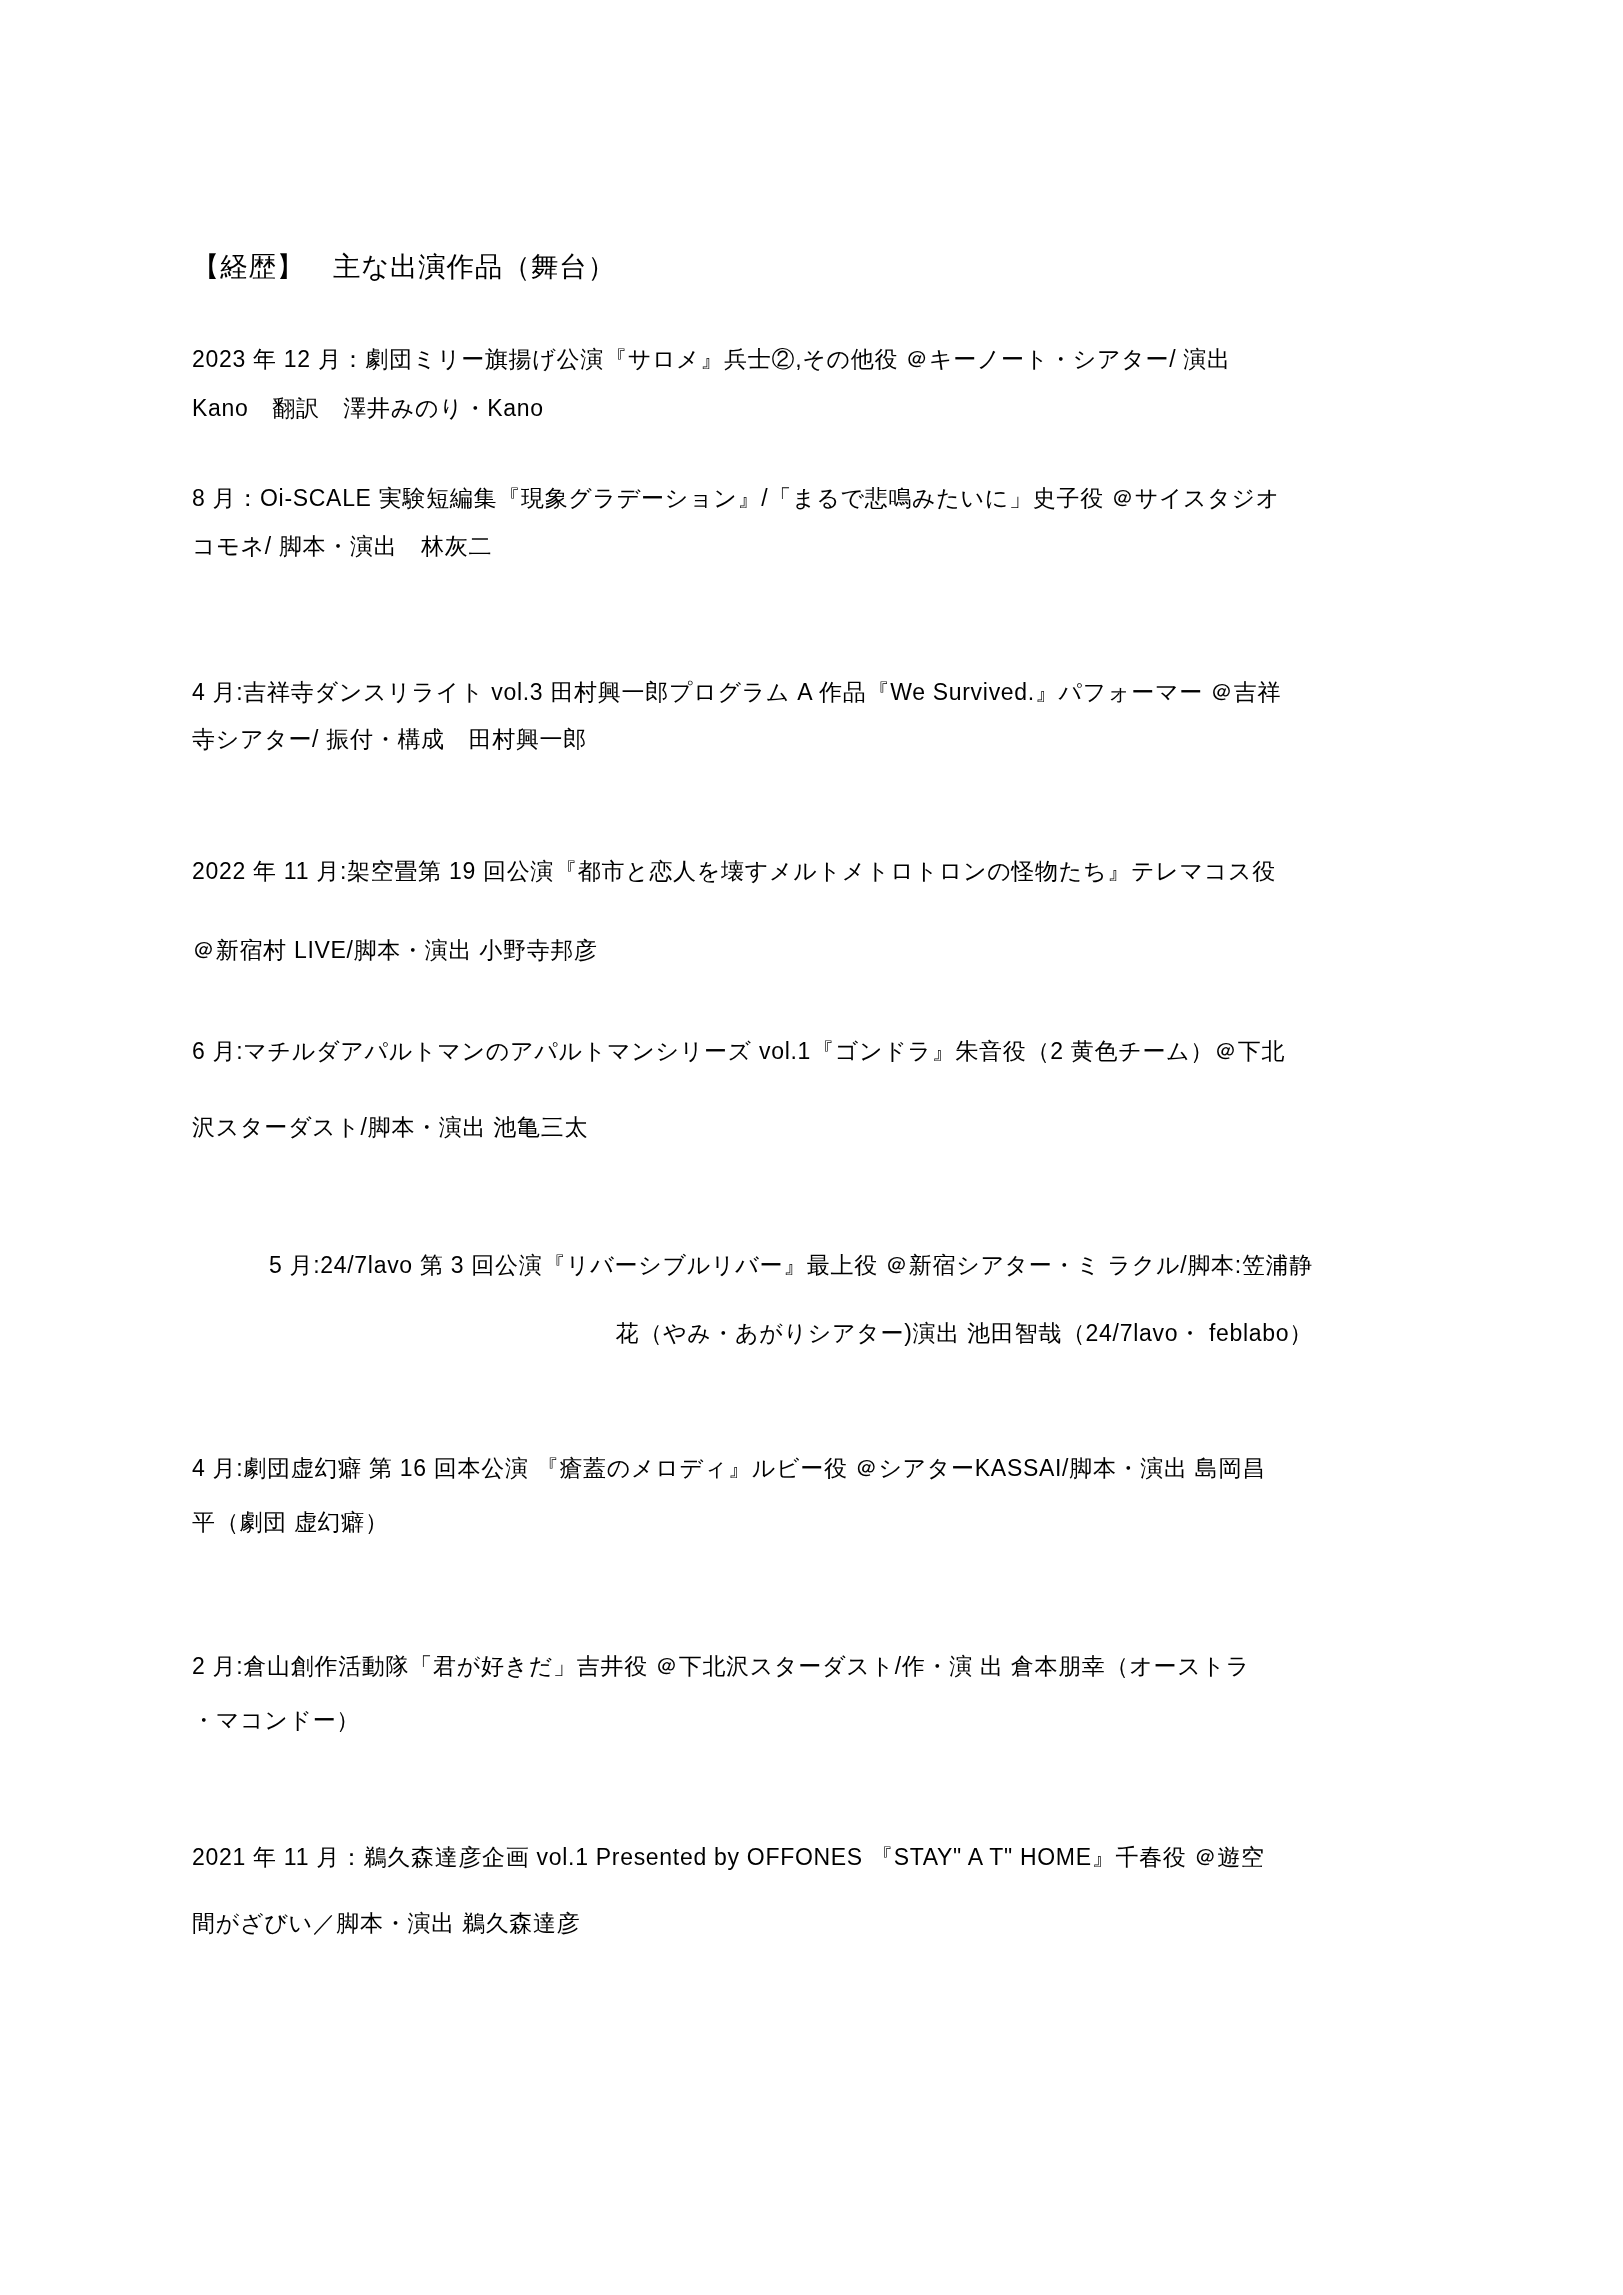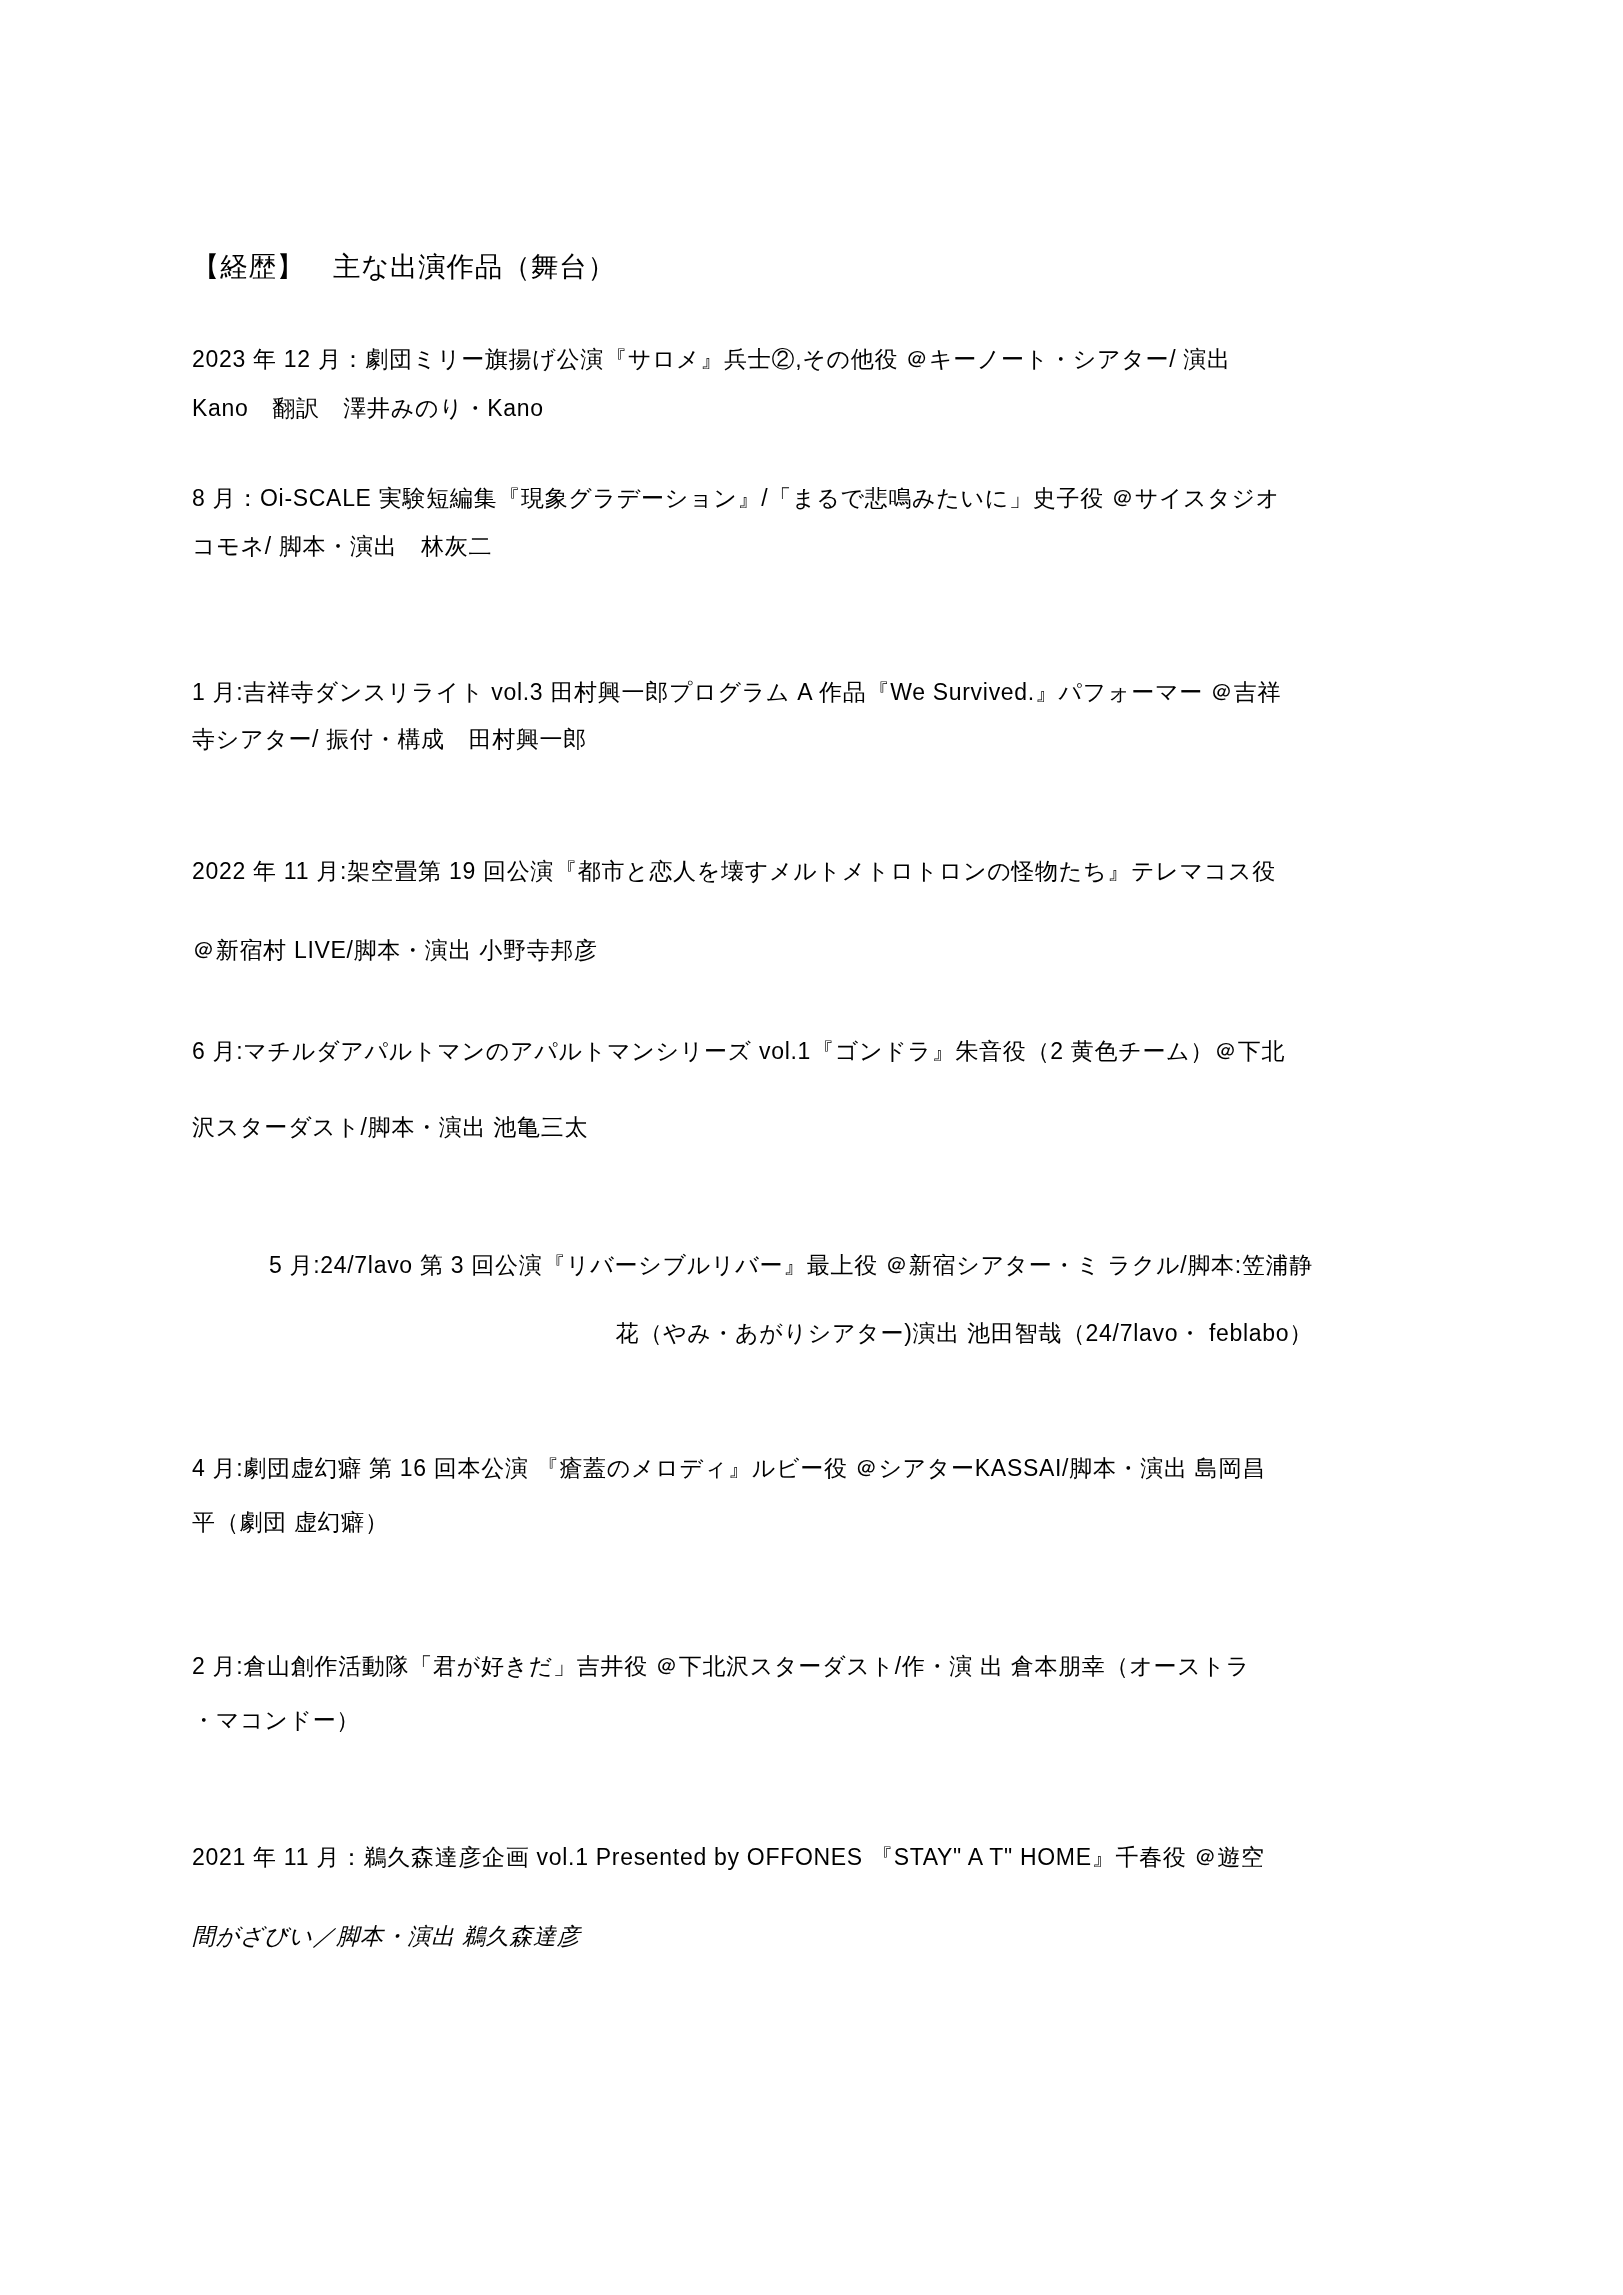--- a/index.html
+++ b/index.html
@@ -44,42 +44,42 @@
   .p9 { margin-top: 106px; }
   
   .p1 .l2 { margin-top: 18.3px; }
   .p2 .l2 { margin-top: 16.4px; }
   .p3 .l2 { margin-top: 16.4px; }
   .p4 .l2 { margin-top: 48px; }
   .p5 .l2 { margin-top: 45px; }
   .p6 .l2 { margin-top: 37px; }
   .p7 .l2 { margin-top: 23px; }
   .p8 .l2 { margin-top: 23px; }
-  .p9 .l2 { margin-top: 48px; font-style: italic; }
+  .p9 .l2 { margin-top: 35px; }
 </style>
 </head>
 <body>
 
 <div class="page">
   <div class="content">
 
     <div class="heading">【経歴】　主な出演作品（舞台）</div>
 
     <div class="para p1">
       <div class="line">2023 年 12 月：劇団ミリー旗揚げ公演『サロメ』兵士②,その他役 ＠キーノート・シアター/ 演出</div>
       <div class="line l2">Kano　翻訳　澤井みのり・Kano</div>
     </div>
 
     <div class="para p2">
       <div class="line">8 月：Oi-SCALE 実験短編集『現象グラデーション』/「まるで悲鳴みたいに」史子役 ＠サイスタジオ</div>
       <div class="line l2">コモネ/ 脚本・演出　林灰二</div>
     </div>
 
     <div class="para p3">
-      <div class="line">1 月:吉祥寺ダンスリライト vol.3 田村興一郎プログラム A 作品『We Survived.』パフォーマー ＠吉祥</div>
+      <div class="line">4 月:吉祥寺ダンスリライト vol.3 田村興一郎プログラム A 作品『We Survived.』パフォーマー ＠吉祥</div>
       <div class="line l2">寺シアター/ 振付・構成　田村興一郎</div>
     </div>
 
     <div class="para p4">
       <div class="line">2022 年 11 月:架空畳第 19 回公演『都市と恋人を壊すメルトメトロトロンの怪物たち』テレマコス役</div>
       <div class="line l2">＠新宿村  LIVE/脚本・演出 小野寺邦彦</div>
     </div>
 
     <div class="para p5">
       <div class="line">6 月:マチルダアパルトマンのアパルトマンシリーズ vol.1『ゴンドラ』朱音役（2 黄色チーム）＠下北</div>

